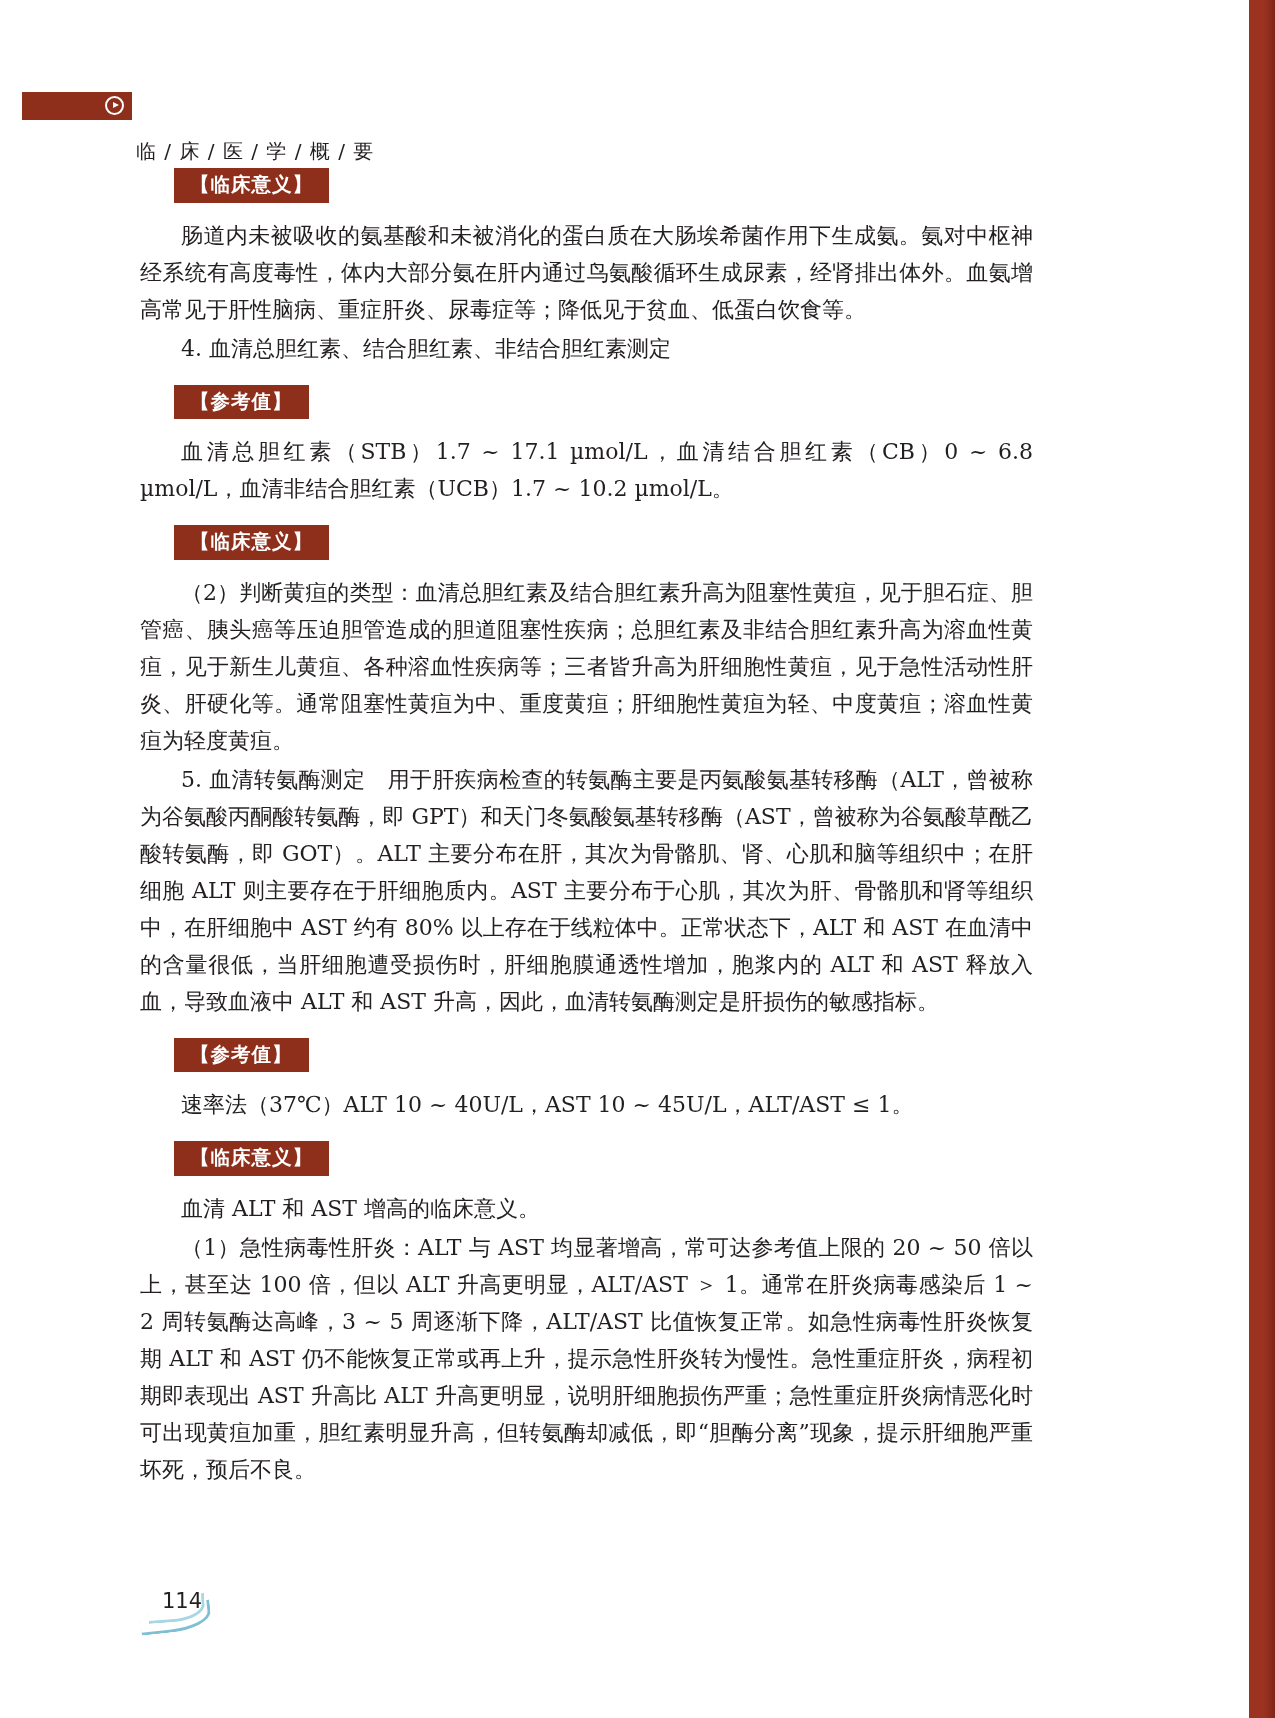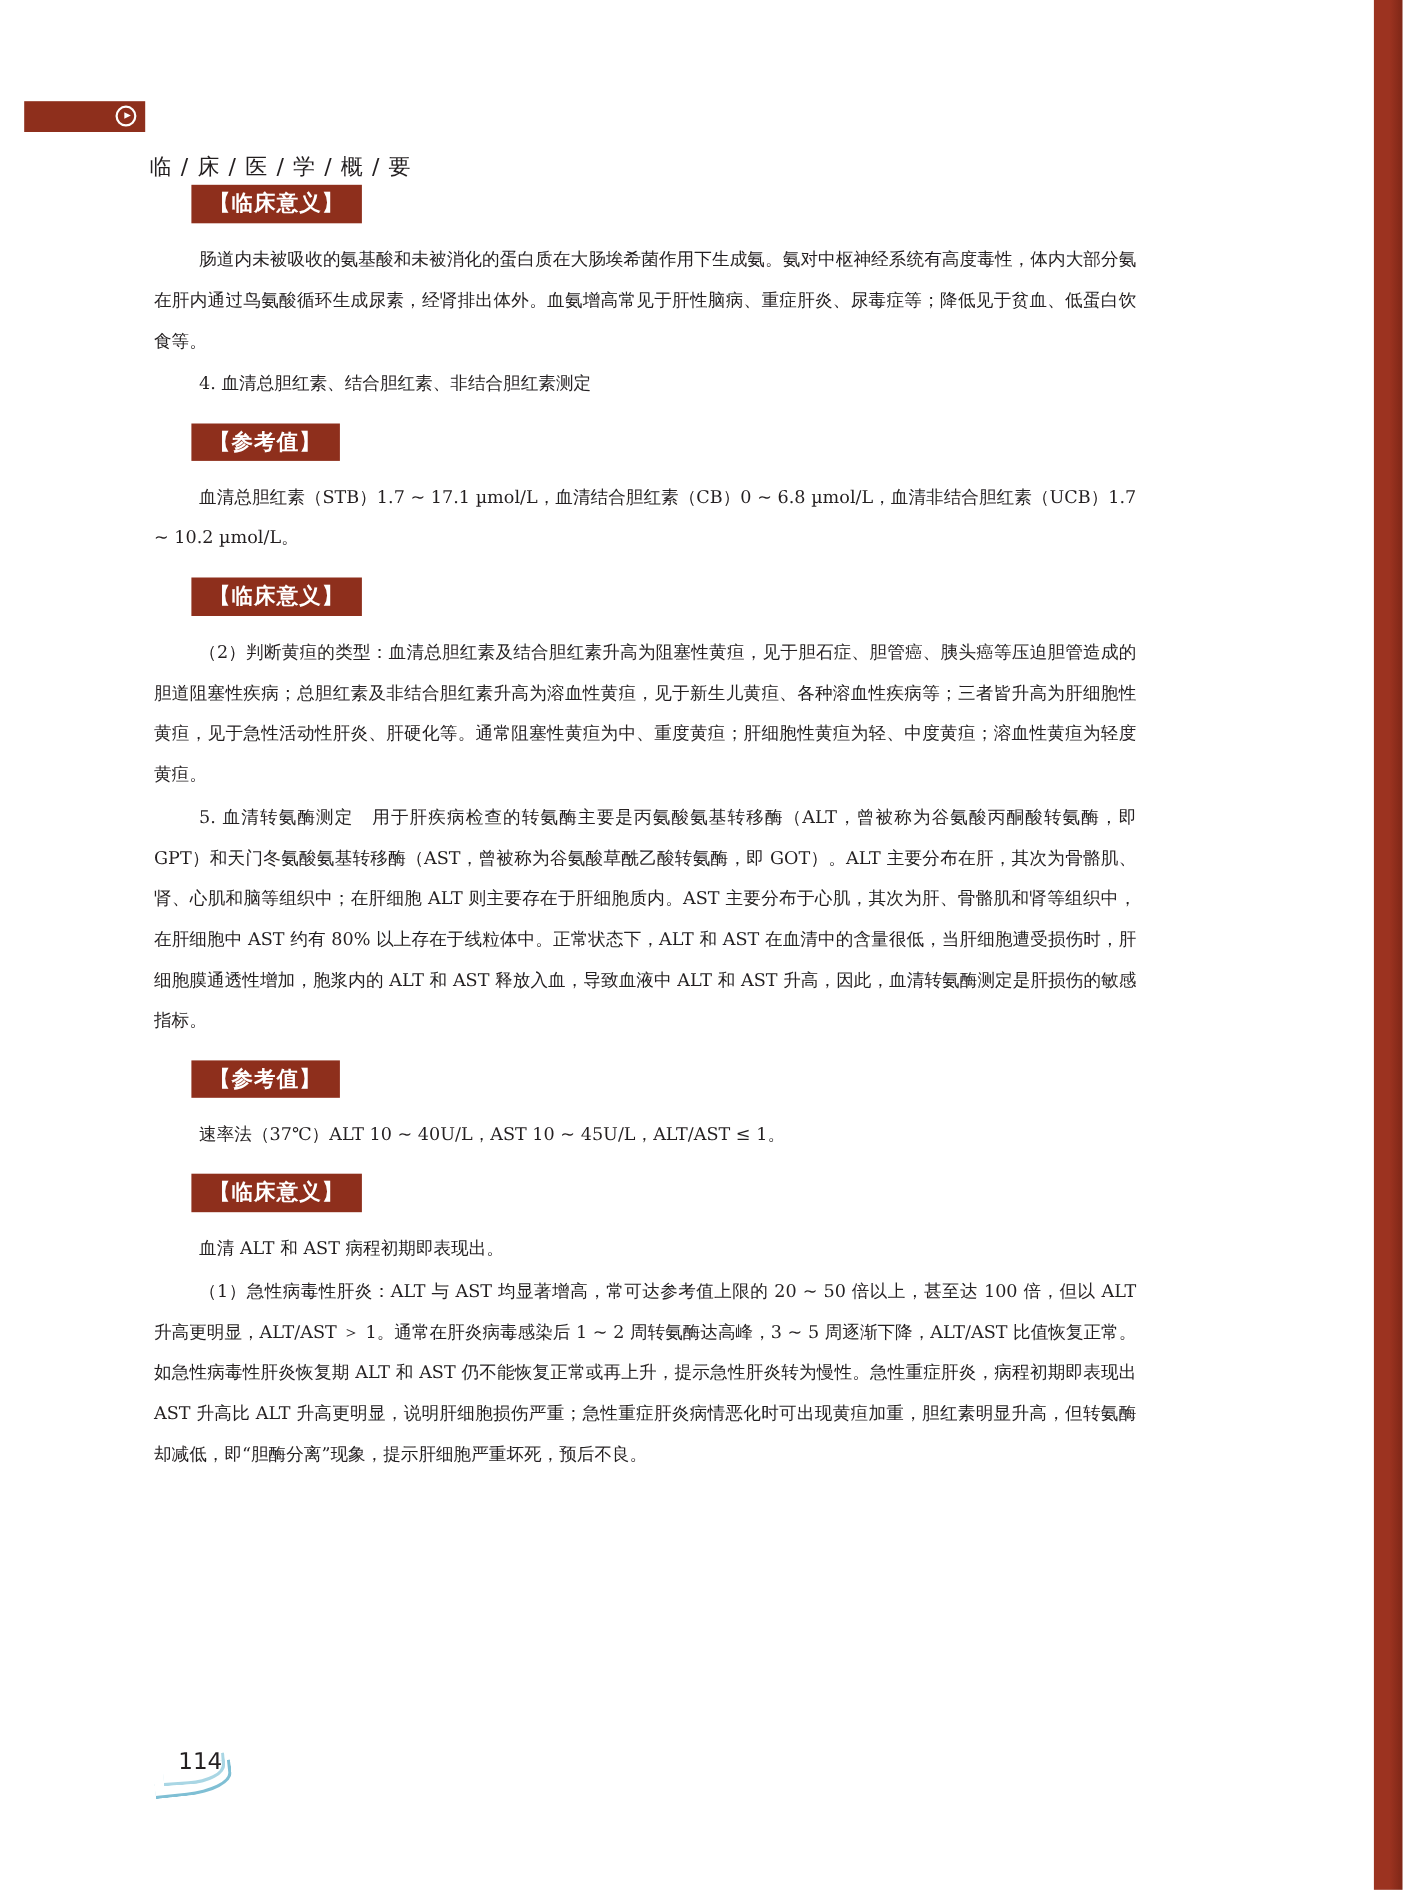--- a/index.html
+++ b/index.html
@@ -98,21 +98,21 @@
     padding: 7px 16px 8px 16px;
     letter-spacing: 1px;
     line-height: 1;
   }
   .tag-row {
     margin: 0 0 14px 6px;
     padding-left: 28px;
   }
   p {
     margin: 0 0 2px 0;
-    font-size: 16px;
+    font-size: 22px;
     line-height: 37px;
     text-align: justify;
     text-justify: inter-ideograph;
   }
   p.indent {
     text-indent: 41px;
   }
   .gap-after {
     margin-bottom: 18px;
   }
@@ -188,21 +188,21 @@
     <p class="indent gap-after">5. 血清转氨酶测定　用于肝疾病检查的转氨酶主要是丙氨酸氨基转移酶（ALT，曾被称为谷氨酸丙酮酸转氨酶，即 GPT）和天门冬氨酸氨基转移酶（AST，曾被称为谷氨酸草酰乙酸转氨酶，即 GOT）。ALT 主要分布在肝，其次为骨骼肌、肾、心肌和脑等组织中；在肝细胞 ALT 则主要存在于肝细胞质内。AST 主要分布于心肌，其次为肝、骨骼肌和肾等组织中，在肝细胞中 AST 约有 80% 以上存在于线粒体中。正常状态下，ALT 和 AST 在血清中的含量很低，当肝细胞遭受损伤时，肝细胞膜通透性增加，胞浆内的 ALT 和 AST 释放入血，导致血液中 ALT 和 AST 升高，因此，血清转氨酶测定是肝损伤的敏感指标。</p>
 
     <div class="tag-row">
       <span class="tag">【参考值】</span>
     </div>
     <p class="indent gap-after">速率法（37℃）ALT 10 ~ 40U/L，AST 10 ~ 45U/L，ALT/AST ≤ 1。</p>
 
     <div class="tag-row">
       <span class="tag">【临床意义】</span>
     </div>
-    <p class="indent">血清 ALT 和 AST 病程初期即表现出。</p>
+    <p class="indent">血清 ALT 和 AST 增高的临床意义。</p>
     <p class="indent">（1）急性病毒性肝炎：ALT 与 AST 均显著增高，常可达参考值上限的 20 ~ 50 倍以上，甚至达 100 倍，但以 ALT 升高更明显，ALT/AST ＞ 1。通常在肝炎病毒感染后 1 ~ 2 周转氨酶达高峰，3 ~ 5 周逐渐下降，ALT/AST 比值恢复正常。如急性病毒性肝炎恢复期 ALT 和 AST 仍不能恢复正常或再上升，提示急性肝炎转为慢性。急性重症肝炎，病程初期即表现出 AST 升高比 ALT 升高更明显，说明肝细胞损伤严重；急性重症肝炎病情恶化时可出现黄疸加重，胆红素明显升高，但转氨酶却减低，即“胆酶分离”现象，提示肝细胞严重坏死，预后不良。</p>
 
   </div>
 
   <div class="footer">
     <div class="footer-swoosh"></div>
     <div class="footer-swoosh2"></div>
     <div class="page-num">114</div>
   </div>
 

